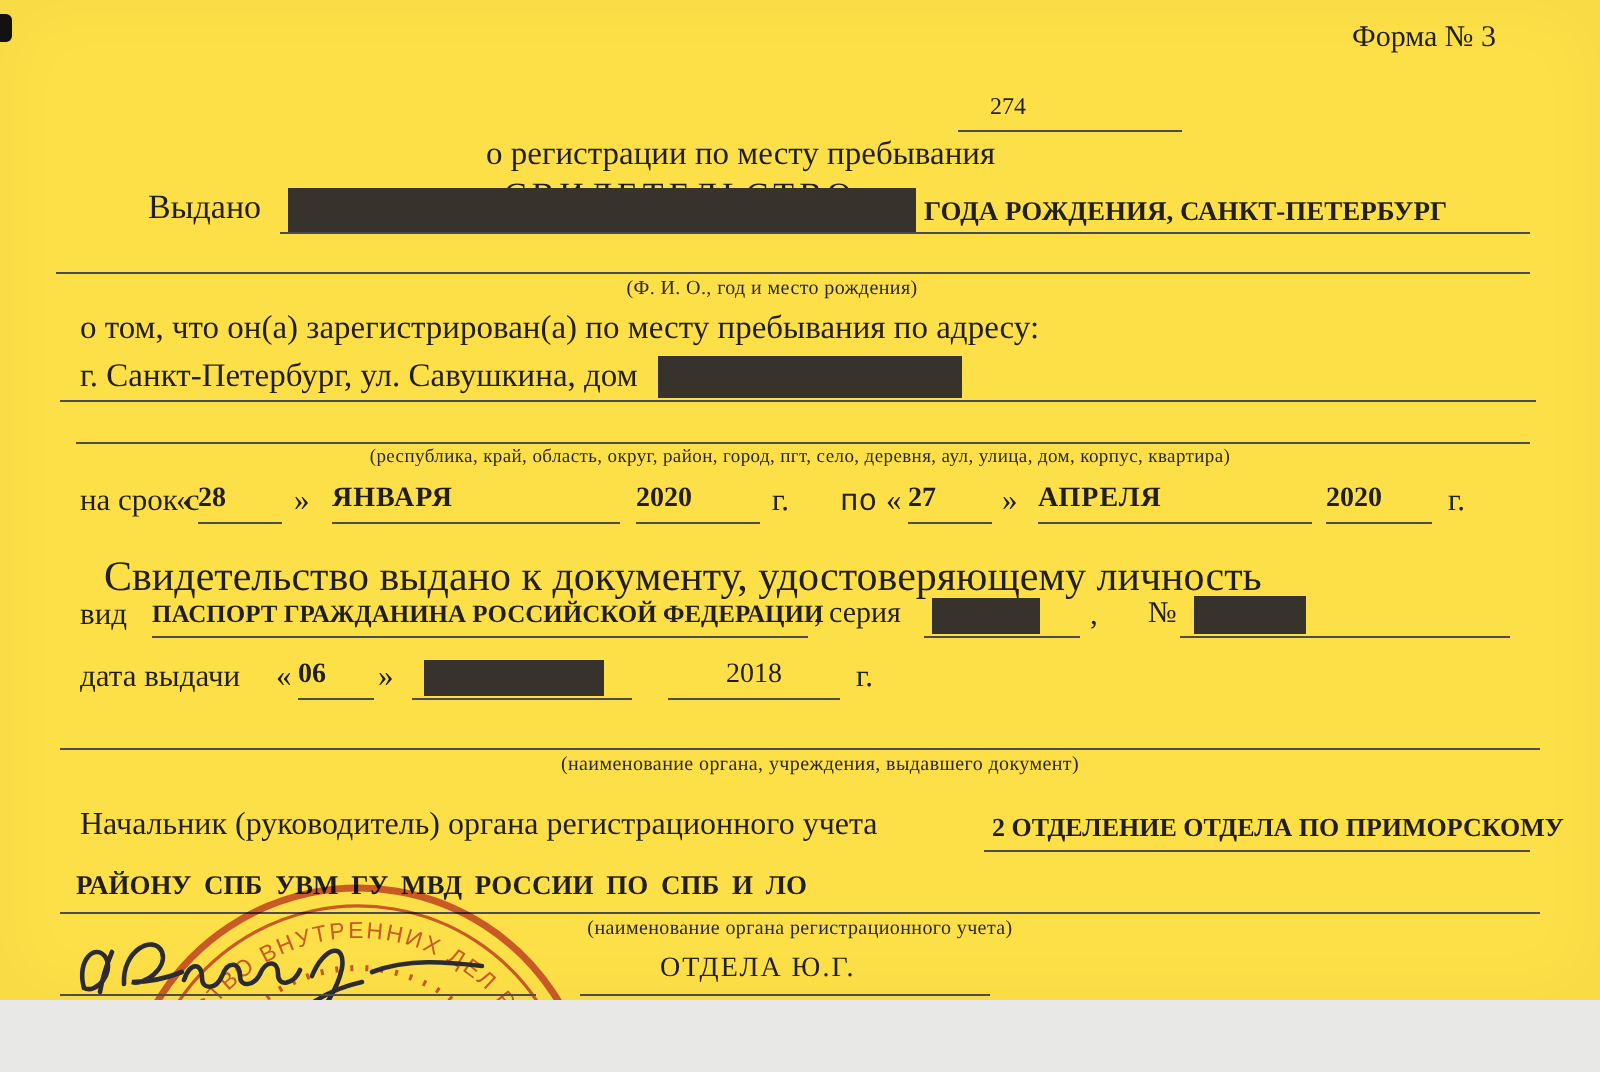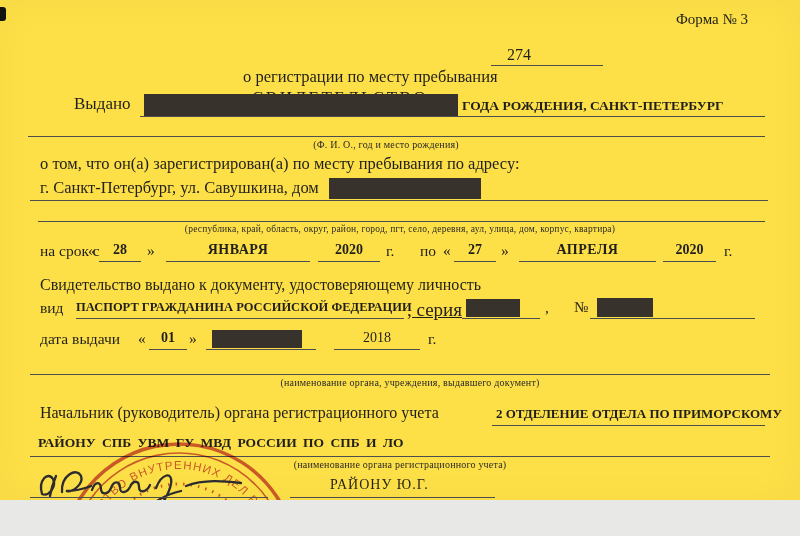--- a/index.html
+++ b/index.html
@@ -4,37 +4,37 @@
 <style>
   html,body{margin:0;padding:0;}
   body{font-family:"Liberation Serif", serif; color:#211f1c; background:#e8e8e6;}
   .paper{position:relative; width:800px; height:500px; background:#fde047;
          overflow:hidden; box-shadow:inset 0 0 40px rgba(0,0,0,0.03);}
   .abs{position:absolute; white-space:nowrap;}
   .line{position:absolute; border-bottom:1.6px solid #4d4d4f; height:0;}
   .redact{position:absolute; background:#37322b;}
   .hint{font-size:10px; color:#2a2927; letter-spacing:0.2px; text-align:center;}
   .boldcaps{font-weight:bold;}
-  .val{font-weight:bold; text-align:center;}
+  .val{font-weight:bold; text-align:left;}
   .underlined{border-bottom:1.6px solid #4d4d4f;}
   .stamp{position:absolute; mix-blend-mode:multiply; opacity:0.85; z-index:4;}
   .sig{position:absolute; z-index:5;}
   .artifact{position:absolute; background:#141210; border-radius:0 3px 3px 0;}
 </style>
 </head>
 <body>
 
 <div class="paper">
 
   <div class="artifact" style="left:0;top:7px;width:6px;height:14px;"></div>
 
   <div class="abs" style="right:52px;top:11px;font-size:15px;">Форма № 3</div>
 
   <div class="abs" style="left:252px;top:44px;font-size:17px;letter-spacing:2.5px;margin-top:44px;">СВИДЕТЕЛЬСТВО</div>
-  <div class="abs underlined" style="left:491px;top:46px;width:96px;height:19px;font-size:16px;padding-left:16px;">274</div>
+  <div class="abs underlined" style="left:479px;top:46px;width:96px;height:19px;font-size:12px;padding-left:16px;">274</div>
   <div class="abs" style="left:243px;top:67px;font-size:16.5px;">о регистрации по месту пребывания</div>
 
   <div class="abs" style="left:74px;top:94px;font-size:17px;">Выдано</div>
   <div class="redact" style="left:144px;top:94px;width:314px;height:22px;"></div>
   <div class="abs boldcaps" style="left:462px;top:98px;font-size:13.5px;">ГОДА РОЖДЕНИЯ, САНКТ-ПЕТЕРБУРГ</div>
   <div class="line" style="left:140px;top:116px;width:625px;"></div>
 
   <div class="line" style="left:28px;top:136px;width:737px;"></div>
   <div class="abs hint" style="left:186px;top:139px;width:400px;">(Ф. И. О., год и место рождения)</div>
 
@@ -46,43 +46,43 @@
   <div class="line" style="left:38px;top:221px;width:727px;"></div>
   <div class="abs hint" style="left:100px;top:224px;width:600px;font-size:9.5px;text-align:center;">(республика, край, область, округ, район, город, пгт, село, деревня, аул, улица, дом, корпус, квартира)</div>
 
   <div class="abs" style="left:40px;top:242px;font-size:15.5px;">на срок с</div>
   <div class="abs" style="left:88px;top:242px;font-size:15.5px;">«</div>
   <div class="abs val underlined" style="left:99px;top:242px;width:42px;height:19px;font-size:14px;">28</div>
   <div class="abs" style="left:147px;top:242px;font-size:15.5px;">»</div>
   <div class="abs val underlined" style="left:166px;top:242px;width:144px;height:19px;font-size:14px;letter-spacing:0.5px;">ЯНВАРЯ</div>
   <div class="abs val underlined" style="left:318px;top:242px;width:62px;height:19px;font-size:14px;">2020</div>
   <div class="abs" style="left:386px;top:242px;font-size:15.5px;">г.</div>
-  <div class="abs" style="left:420px;top:242px;font-size:15.5px;">по</div>
+  <div class="abs" style="left:420px;top:242px;font-size:15.5px;font-family:Liberation Mono, monospace;">по</div>
   <div class="abs" style="left:443px;top:242px;font-size:15.5px;">«</div>
   <div class="abs val underlined" style="left:454px;top:242px;width:42px;height:19px;font-size:14px;">27</div>
   <div class="abs" style="left:501px;top:242px;font-size:15.5px;">»</div>
   <div class="abs val underlined" style="left:519px;top:242px;width:137px;height:19px;font-size:14px;letter-spacing:0.5px;">АПРЕЛЯ</div>
   <div class="abs val underlined" style="left:663px;top:242px;width:53px;height:19px;font-size:14px;">2020</div>
   <div class="abs" style="left:724px;top:242px;font-size:15.5px;">г.</div>
 
-  <div class="abs" style="left:40px;top:276px;font-size:16px;">Свидетельство выдано к документу, удостоверяющему личность</div>
+  <div class="abs" style="left:52px;top:276px;font-size:21px;">Свидетельство выдано к документу, удостоверяющему личность</div>
 
   <div class="abs" style="left:40px;top:299px;font-size:15.5px;">вид</div>
   <div class="abs val underlined" style="left:76px;top:300px;width:328px;height:18px;font-size:12.5px;">ПАСПОРТ ГРАЖДАНИНА РОССИЙСКОЙ ФЕДЕРАЦИИ</div>
-  <div class="abs" style="left:407px;top:299px;font-size:19px;text-decoration:underline;">, серия</div>
+  <div class="abs" style="left:407px;top:299px;font-size:15px;">, серия</div>
   <div class="line" style="left:462px;top:318px;width:78px;"></div>
   <div class="redact" style="left:466px;top:299px;width:54px;height:18px;"></div>
   <div class="abs" style="left:545px;top:299px;font-size:15.5px;">,</div>
   <div class="abs" style="left:574px;top:299px;font-size:15px;">№</div>
   <div class="line" style="left:590px;top:318px;width:165px;"></div>
   <div class="redact" style="left:597px;top:298px;width:56px;height:19px;"></div>
 
   <div class="abs" style="left:40px;top:330px;font-size:15.5px;">дата выдачи</div>
   <div class="abs" style="left:138px;top:330px;font-size:15.5px;">«</div>
-  <div class="abs val underlined" style="left:149px;top:330px;width:38px;height:19px;font-size:14px;">01</div>
+  <div class="abs val underlined" style="left:149px;top:330px;width:38px;height:19px;font-size:14px;">06</div>
   <div class="abs" style="left:189px;top:330px;font-size:15.5px;">»</div>
   <div class="line" style="left:206px;top:349px;width:110px;"></div>
   <div class="redact" style="left:212px;top:330px;width:90px;height:18px;"></div>
   <div class="abs underlined" style="left:334px;top:330px;width:86px;height:19px;font-size:14px;text-align:center;">2018</div>
   <div class="abs" style="left:428px;top:330px;font-size:15.5px;">г.</div>
 
   <div class="line" style="left:30px;top:374px;width:740px;"></div>
   <div class="abs" style="left:40px;top:404px;font-size:16px;">Начальник (руководитель) органа регистрационного учета</div>
 
   <div class="abs hint" style="left:200px;top:377px;width:420px;">(наименование органа, учреждения, выдавшего документ)</div>
@@ -132,17 +132,17 @@
         <path d="M28 26 C25 33 23 40 22 46"></path>
         <path d="M34 42 C33 25 49 17 53 26 C56 34 44 43 38 41 C49 41 58 38 63 36"></path>
         <path d="M64 40 c3 -9 9 -9 9 -1 c0 6 7 6 10 -1 c3 -8 9 -7 9 0 c0 6 7 5 10 -1 c3 -7 9 -7 9 0 c0 7 8 5 11 -2"></path>
         <path d="M128 38 c6 -15 17 -17 15 -4 c-2 10 -10 23 -16 27 c-5 3 -7 -4 -1 -8 c8 -6 18 -10 27 -12"></path>
         <path d="M158 36 c18 -7 38 -5 55 -3"></path>
       </g>
     </svg>
   </div>
   <div class="abs hint" style="left:95px;top:500px;width:110px;font-size:9.5px;z-index:6;">(подпись)</div>
 
-  <div class="abs" style="left:330px;top:477px;font-size:14px;letter-spacing:1px;">РАЙОНУ  Ю.Г.</div>
+  <div class="abs" style="left:330px;top:477px;font-size:14px;letter-spacing:1px;">ОТДЕЛА  Ю.Г.</div>
   <div class="line" style="left:290px;top:497px;width:205px;"></div>
   <div class="abs hint" style="left:338px;top:500px;width:110px;">(фамилия)</div>
 
 </div>
 
 </body></html>

